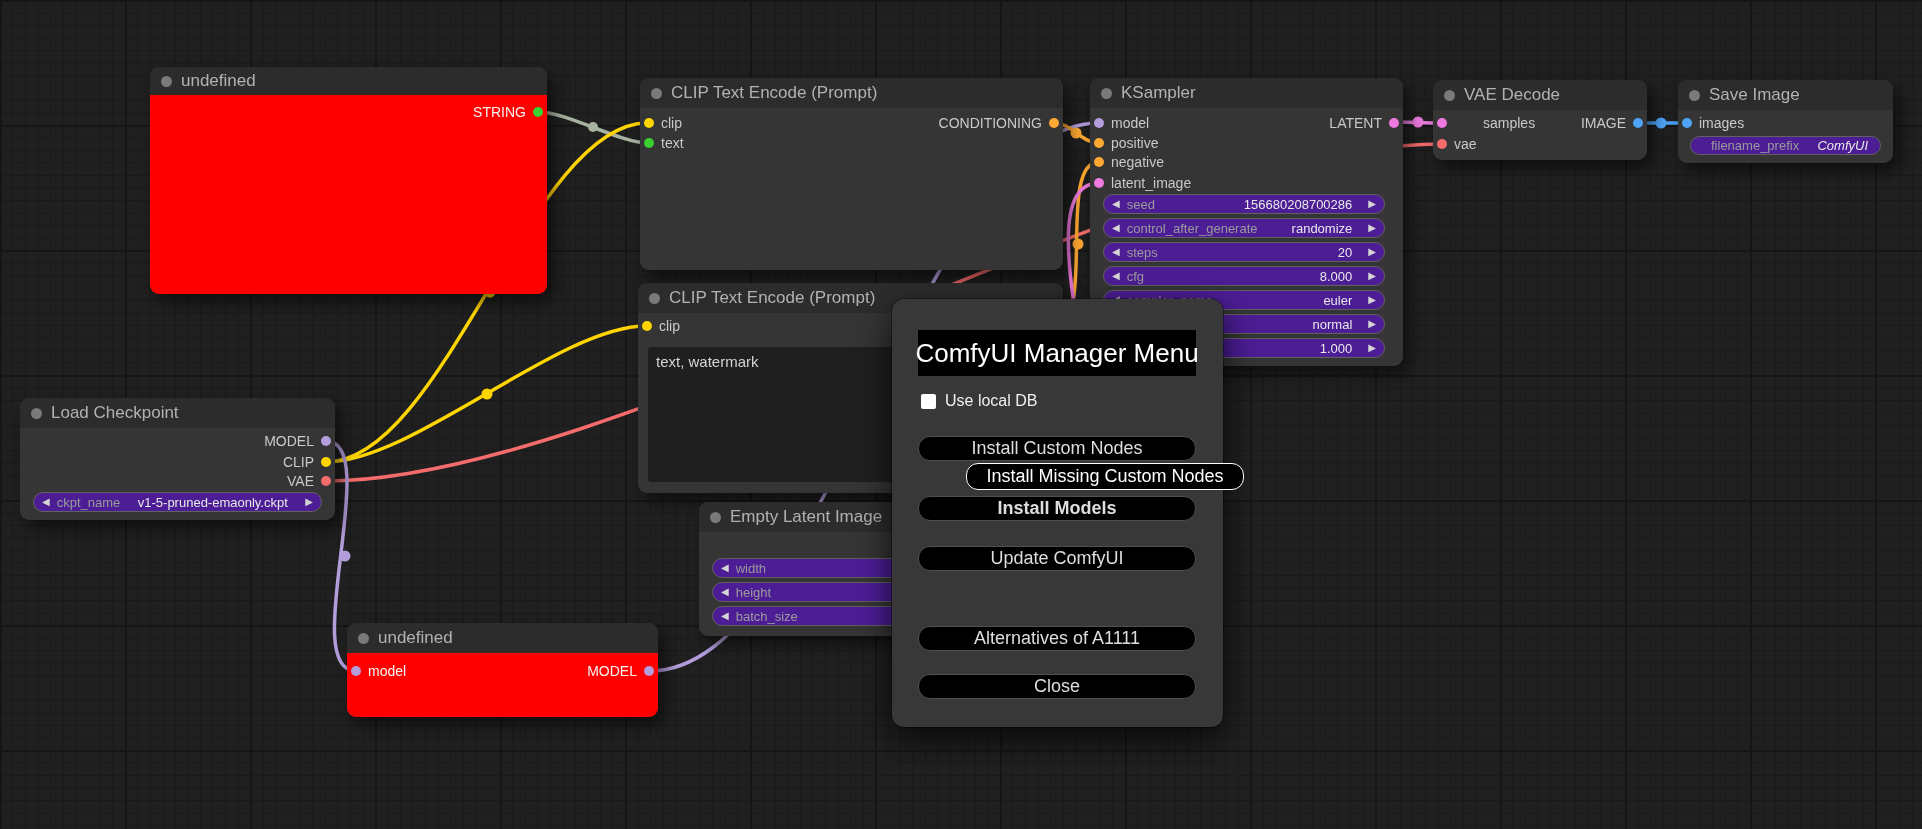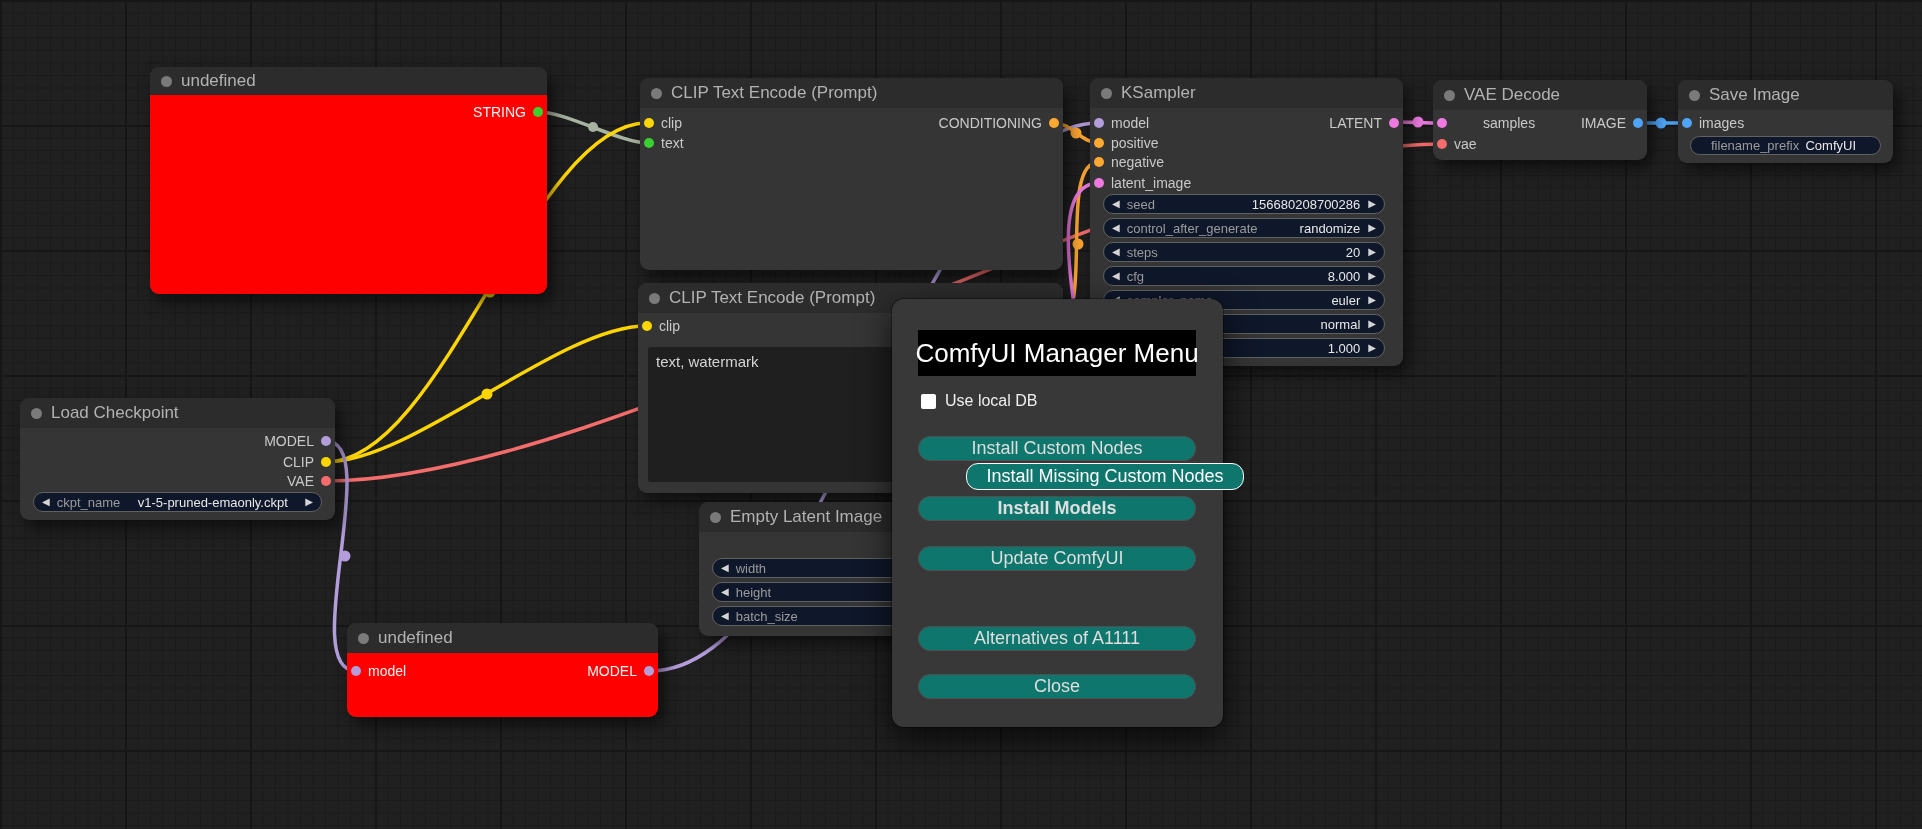--- a/index.html
+++ b/index.html
@@ -18,38 +18,38 @@
     box-shadow:6px 8px 16px rgba(0,0,0,.55);}
   .ntitle{height:30px;display:flex;align-items:center;gap:9px;padding:0 11px;
     background:#2c2c2c;border-radius:9px 9px 0 0;color:#b2b2b2;font-size:17px;white-space:nowrap;}
   .ndot{width:11px;height:11px;border-radius:50%;background:#7a7a7a;flex:none;}
   .redbody{position:absolute;left:0;right:0;bottom:0;background:#ff0000;border-radius:0 0 9px 9px;}
   .slot{position:absolute;display:flex;align-items:center;gap:7px;height:20px;
     font-size:14px;color:#c9c9c9;white-space:nowrap;z-index:3;}
   .slot.out{flex-direction:row-reverse;}
   .slot.onred{color:#f4f4f4;}
   .sdot{width:10px;height:10px;border-radius:50%;flex:none;}
-  .widget{position:absolute;height:20px;background:#0f172a;border:1px solid #616161;
+  .widget{position:absolute;height:20px;background:#4c1d95;border:1px solid #616161;
     border-radius:11px;display:flex;align-items:center;padding:0 8px;font-size:13px;
     color:#9b9b9b;white-space:nowrap;overflow:hidden;}
   .warr{font-size:10px;color:#d4d4d4;line-height:1;flex:none;}
   .wlabel{margin:0 0 0 7px;}
-  .wval{color:#e8e8e8;margin-left:auto;margin-right:8px;}
+  .wval{color:#e8e8e8;margin-left:auto;margin-right:16px;}
   .wcenterval{color:#e8e8e8;margin-left:auto;margin-right:auto;}
   .prompt-box{position:absolute;background:#1f1f1f;border-radius:3px;color:#d4d4d4;
     font-size:15px;padding:6px 8px;line-height:1.25;}
   .dialog{position:absolute;left:892px;top:299px;width:331px;height:428px;z-index:6;
     background:#383838;border-radius:12px;
     box-shadow:0 12px 34px rgba(0,0,0,.75),0 0 0 1px rgba(0,0,0,.35);}
   .dlg-title{position:absolute;left:26px;top:31px;width:278px;height:46px;background:#000;
     color:#fff;font-size:26px;display:flex;align-items:center;justify-content:center;white-space:nowrap;}
   .dlg-checkrow{position:absolute;left:29px;top:93px;display:flex;align-items:center;gap:9px;
     color:#f0f0f0;font-size:16px;}
   .dlg-checkbox{width:15px;height:15px;background:#fff;border-radius:2px;flex:none;}
-  .dlg-btn{position:absolute;left:26px;width:278px;height:25px;background:#0f766e;
+  .dlg-btn{position:absolute;left:26px;width:278px;height:25px;background:#000000;
     border:1px solid #4f4f4f;border-radius:12px;color:#dedede;font-size:18px;
     display:flex;align-items:center;justify-content:center;white-space:nowrap;
     font-family:"Liberation Sans",sans-serif;}
   .dlg-btn.hl{border-color:#ffffff;color:#fff;height:27px;}
 </style>
 </head>
 <body>
 
 <div class="stage">
 
@@ -218,21 +218,21 @@
     <div class="ntitle">
       <span class="ndot"></span>
       <span>Save Image</span>
     </div>
     <div class="slot" style="top:33px;left:4px;">
       <span class="sdot" style="background-color: rgb(79, 164, 247);"></span>
       <span>images</span>
     </div>
     <div class="widget" style="left:12px;top:56px;width:191px;height:19px;">
       <span class="wlabel" style="margin-left:12px;">filename_prefix</span>
-      <span class="wval" style="margin-right:16px;">ComfyUI</span>
+      <span class="wval" style="margin-right:4px;font-style:italic;">ComfyUI</span>
     </div>
   </div>
 
   <div class="node" style="left:20px;top:398px;width:315px;height:122px;">
     <div class="ntitle">
       <span class="ndot"></span>
       <span>Load Checkpoint</span>
     </div>
     <div class="slot out" style="top:33px;right:4px;">
       <span class="sdot" style="background-color: rgb(179, 157, 219);"></span>

